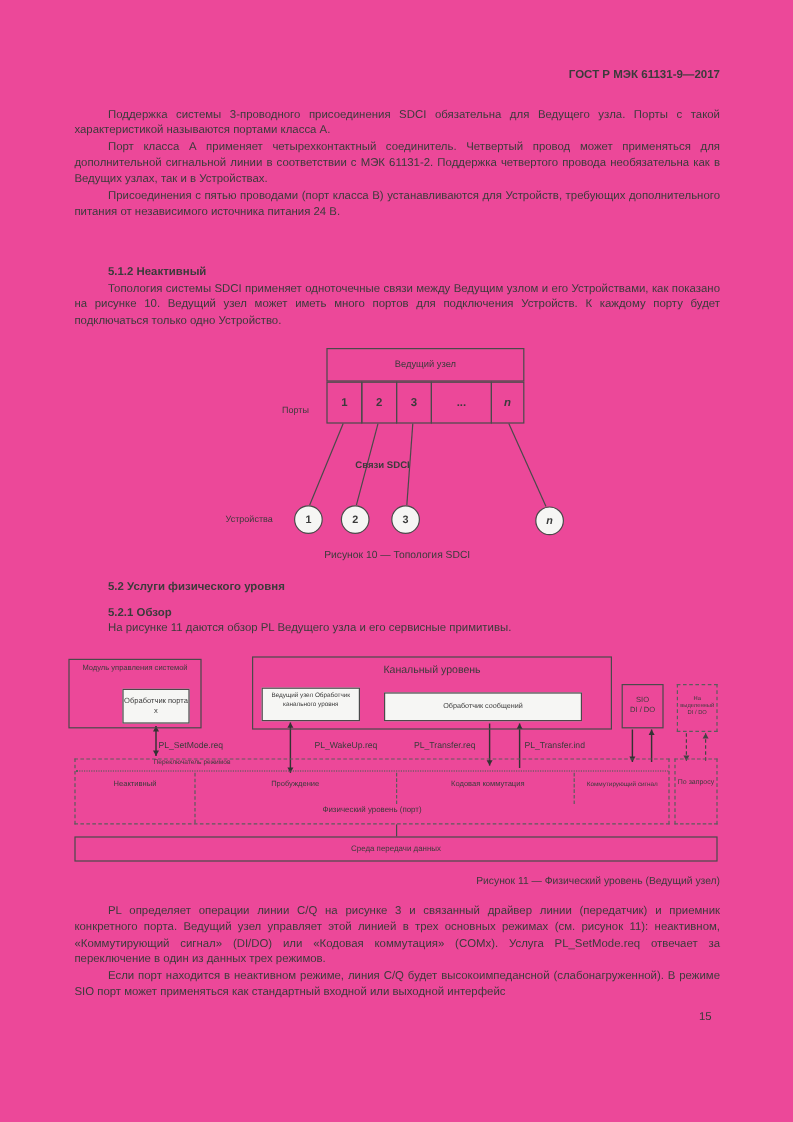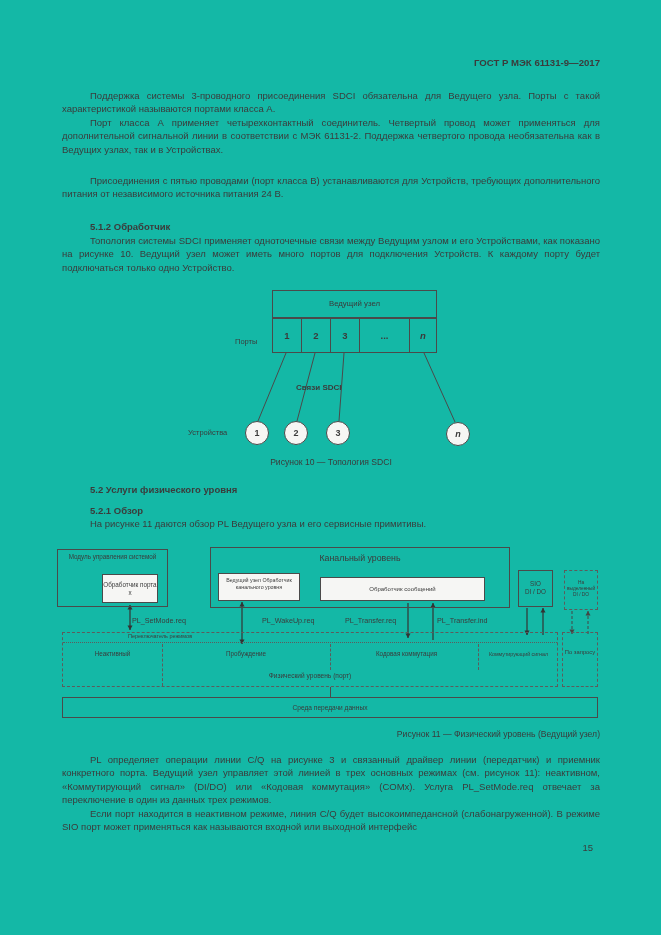--- a/index.html
+++ b/index.html
@@ -1,18 +1,18 @@
 <!DOCTYPE html>
 <html lang="ru"><head>
 <meta charset="utf-8">
 <style>
   html,body{margin:0;padding:0;background:#e9e9e7;}
   .page{
     position:relative;width:661px;height:935px;margin:0 auto;
-    background:#14b8a6;color:#3b3b3b;
+    background:#ec4899;color:#3b3b3b;
     font-family:"Liberation Sans", sans-serif;overflow:hidden;
   }
   .abs{position:absolute;box-sizing:border-box;}
   .txt{left:62px;width:538px;font-size:9.5px;line-height:13.4px;text-align:justify;}
   .indent{text-indent:28px;}
   .note{font-size:8.2px;line-height:11.6px;}
   .head{font-weight:bold;font-size:9.5px;left:90px;}
   .hdr{left:62px;width:538px;text-align:right;font-weight:bold;font-size:9.6px;}
   .caption{left:62px;width:538px;text-align:center;font-size:8.6px;}
   .box{border:1px solid #4a4a4a;}
@@ -29,22 +29,22 @@
 </style>
 </head>
 <body>
 
 <div class="page">
 
   <div class="abs hdr" style="top:57px;">ГОСТ Р МЭК 61131-9—2017</div>
 
   <div class="abs txt indent" style="top:89px;">Поддержка системы 3-проводного присоединения SDCI обязательна для Ведущего узла. Порты с такой характеристикой называются портами класса А.</div>
   <div class="abs txt indent" style="top:116px;">Порт класса А применяет четырехконтактный соединитель. Четвертый провод может применяться для дополнительной сигнальной линии в соответствии с МЭК 61131-2. Поддержка четвертого провода необязательна как в Ведущих узлах, так и в Устройствах.</div>
-  <div class="abs txt indent" style="top:174px;">Присоединения с пятью проводами (порт класса В) устанавливаются для Устройств, требующих дополнительного питания от независимого источника питания 24 В.</div>
-  <div class="abs head" style="top:221px;">5.1.2 Обработчик</div>
+  <div class="abs txt indent" style="top:157px;">Присоединения с пятью проводами (порт класса В) устанавливаются для Устройств, требующих дополнительного питания от независимого источника питания 24 В.</div>
+  <div class="abs head" style="top:221px;">5.1.2 Неактивный</div>
   <div class="abs txt indent" style="top:234px;">Топология системы SDCI применяет одноточечные связи между Ведущим узлом и его Устройствами, как показано на рисунке 10. Ведущий узел может иметь много портов для подключения Устройств. К каждому порту будет подключаться только одно Устройство.</div>
 
   <div>
 
     <svg class="abs" style="left:180px;top:280px;" width="340" height="180">
       <line x1="106" y1="73" x2="78" y2="141" stroke="#4a4a4a" stroke-width="1"></line>
       <line x1="135" y1="73" x2="117" y2="141" stroke="#4a4a4a" stroke-width="1"></line>
       <line x1="164" y1="73" x2="159" y2="141" stroke="#4a4a4a" stroke-width="1"></line>
       <line x1="244" y1="73" x2="275" y2="142" stroke="#4a4a4a" stroke-width="1"></line>
     </svg>
@@ -143,16 +143,16 @@
 
     <div class="abs tiny" style="left:62px;top:672px;width:496px;font-size:6.6px;">Физический уровень (порт)</div>
 
     <div class="abs vline" style="left:330px;top:687px;width:1px;height:10px;"></div>
     <div class="abs box cell" style="left:62px;top:697px;width:536px;height:21px;font-size:6.6px;line-height:19px;">Среда передачи данных</div>
 
     <div class="abs caption" style="top:729px;text-align:right;">Рисунок 11 — Физический уровень (Ведущий узел)</div>
   </div>
 
   <div class="abs txt indent" style="top:753px;">PL определяет операции линии C/Q на рисунке 3 и связанный драйвер линии (передатчик) и приемник конкретного порта. Ведущий узел управляет этой линией в трех основных режимах (см. рисунок 11): неактивном, «Коммутирующий сигнал» (DI/DO) или «Кодовая коммутация» (COMx). Услуга PL_SetMode.req отвечает за переключение в один из данных трех режимов.</div>
-  <div class="abs txt indent" style="top:807px;">Если порт находится в неактивном режиме, линия C/Q будет высокоимпедансной (слабонагруженной). В режиме SIO порт может применяться как называются входной или выходной интерфейс</div>
+  <div class="abs txt indent" style="top:807px;">Если порт находится в неактивном режиме, линия C/Q будет высокоимпедансной (слабонагруженной). В режиме SIO порт может применяться как стандартный входной или выходной интерфейс</div>
 
   <div class="abs" style="left:62px;top:842px;width:531px;text-align:right;font-size:9.5px;">15</div>
 </div>
 
 </body></html>

